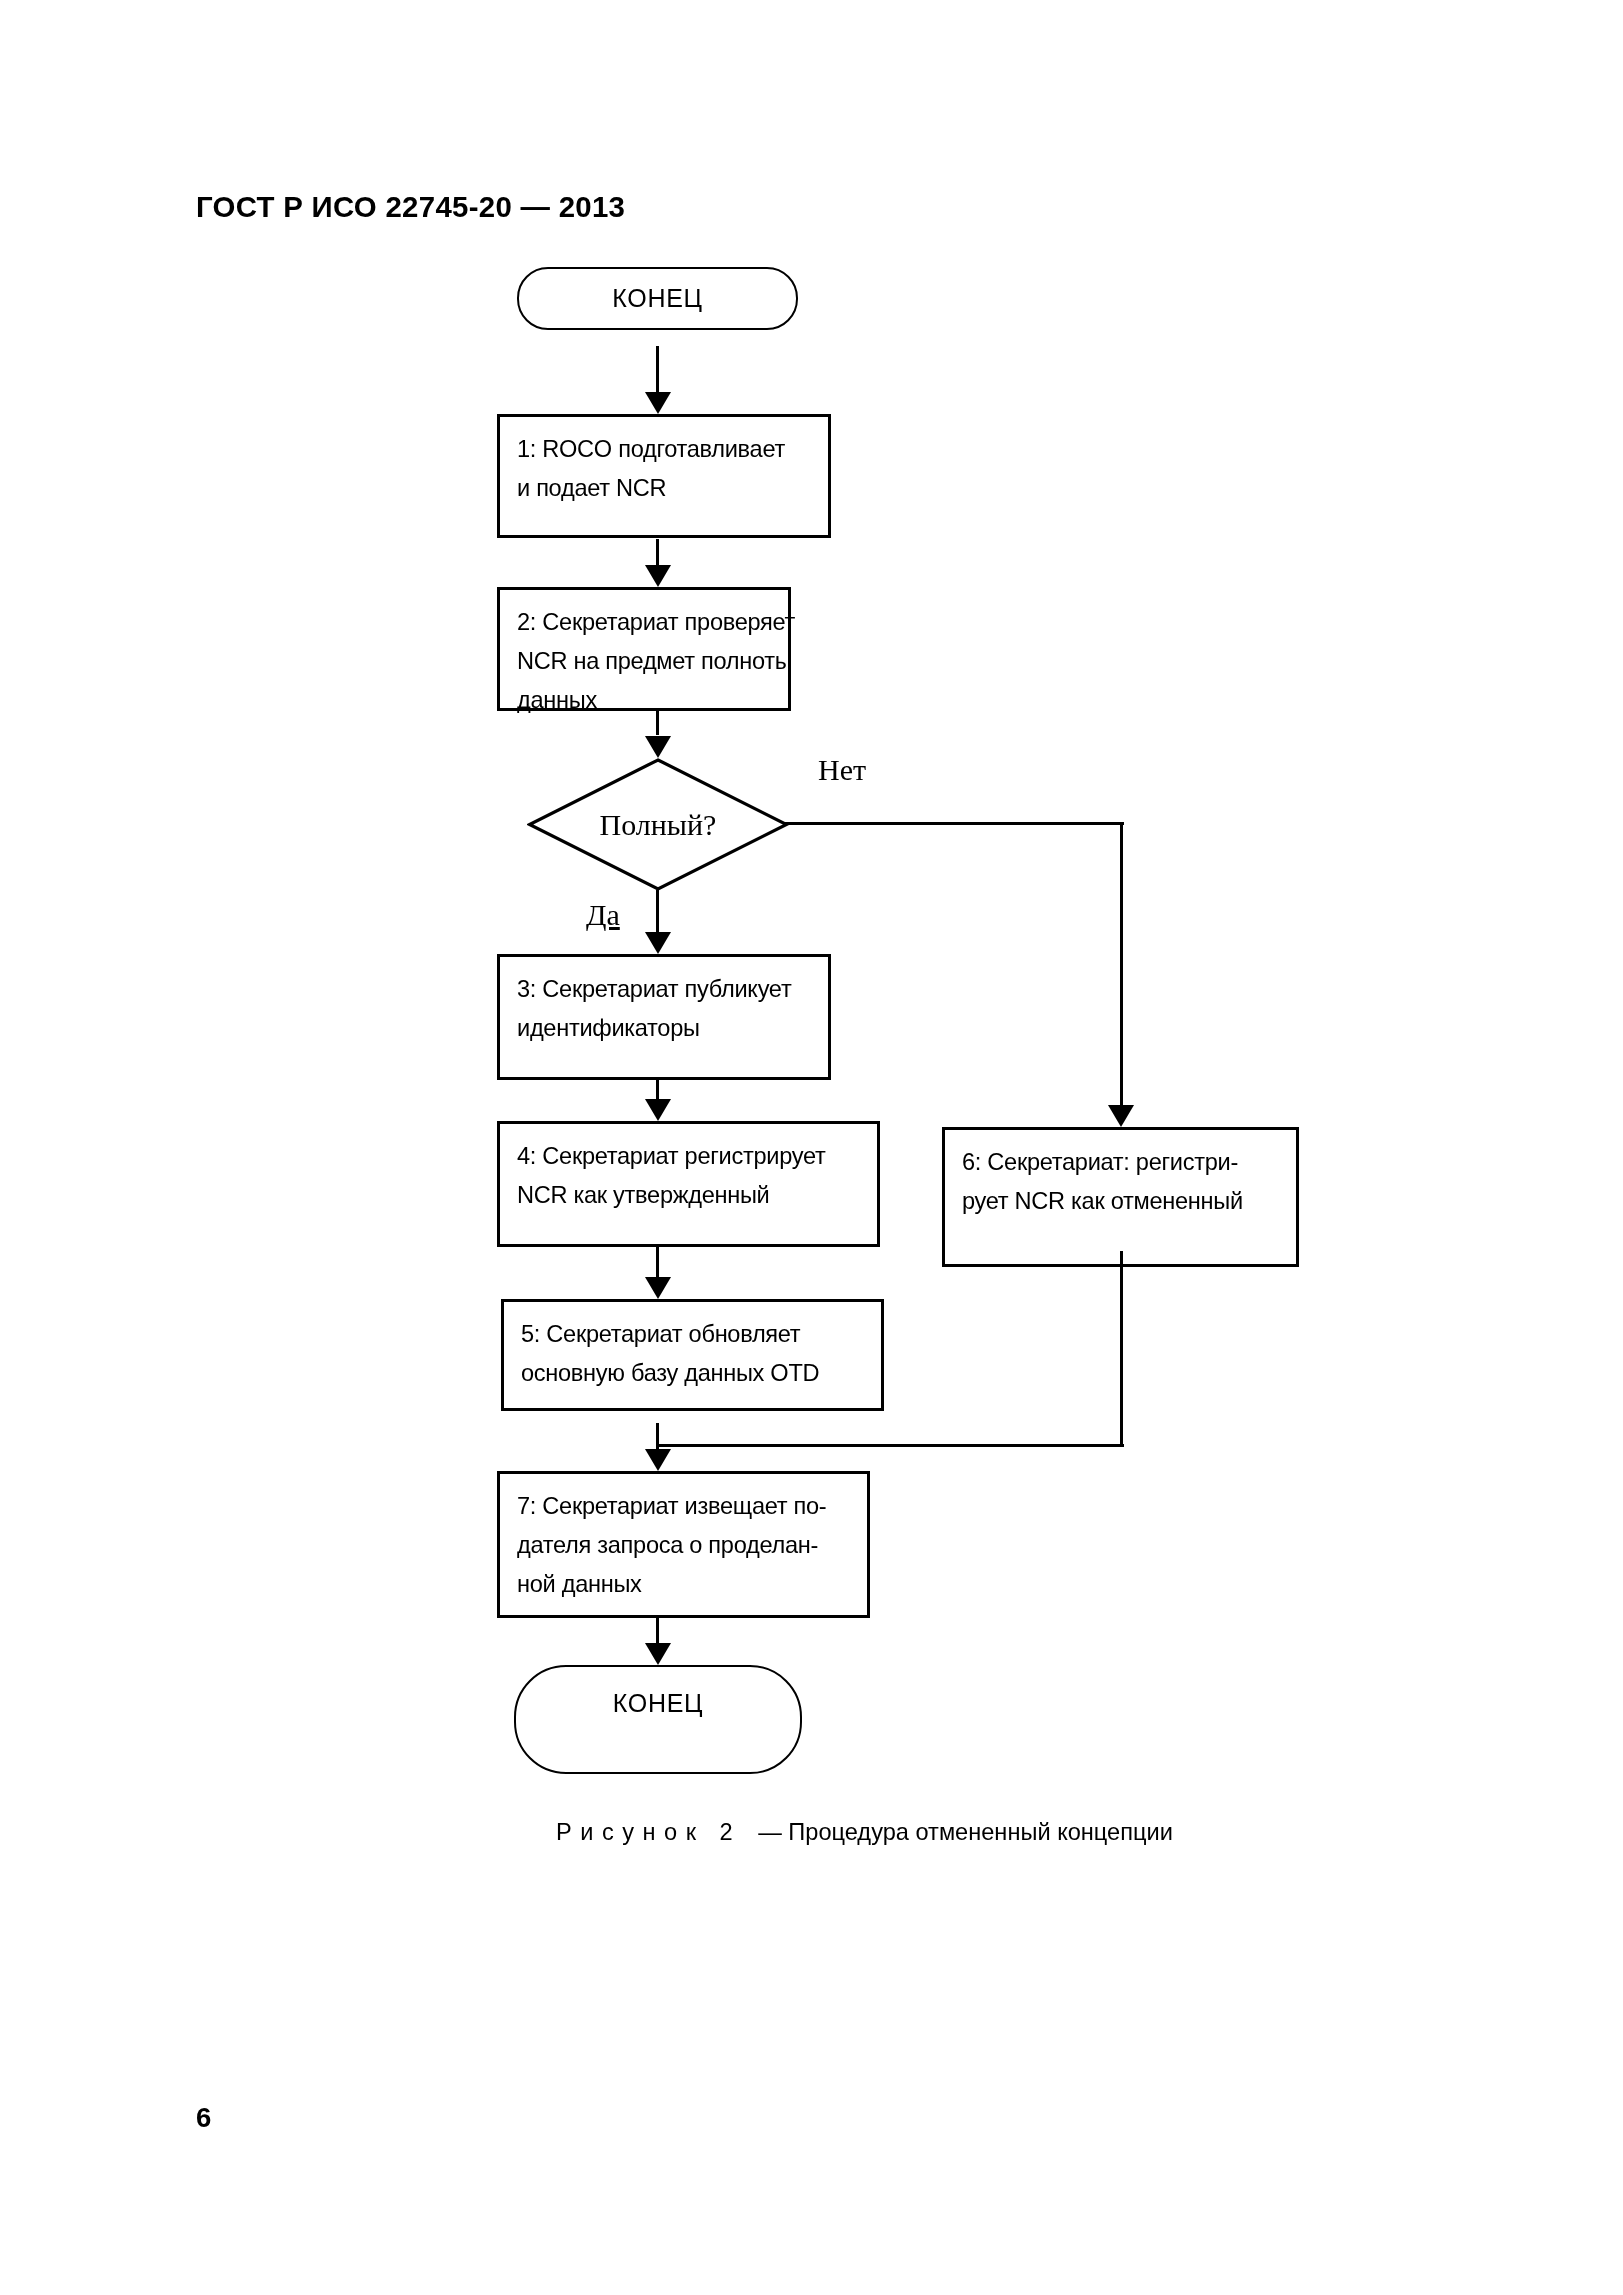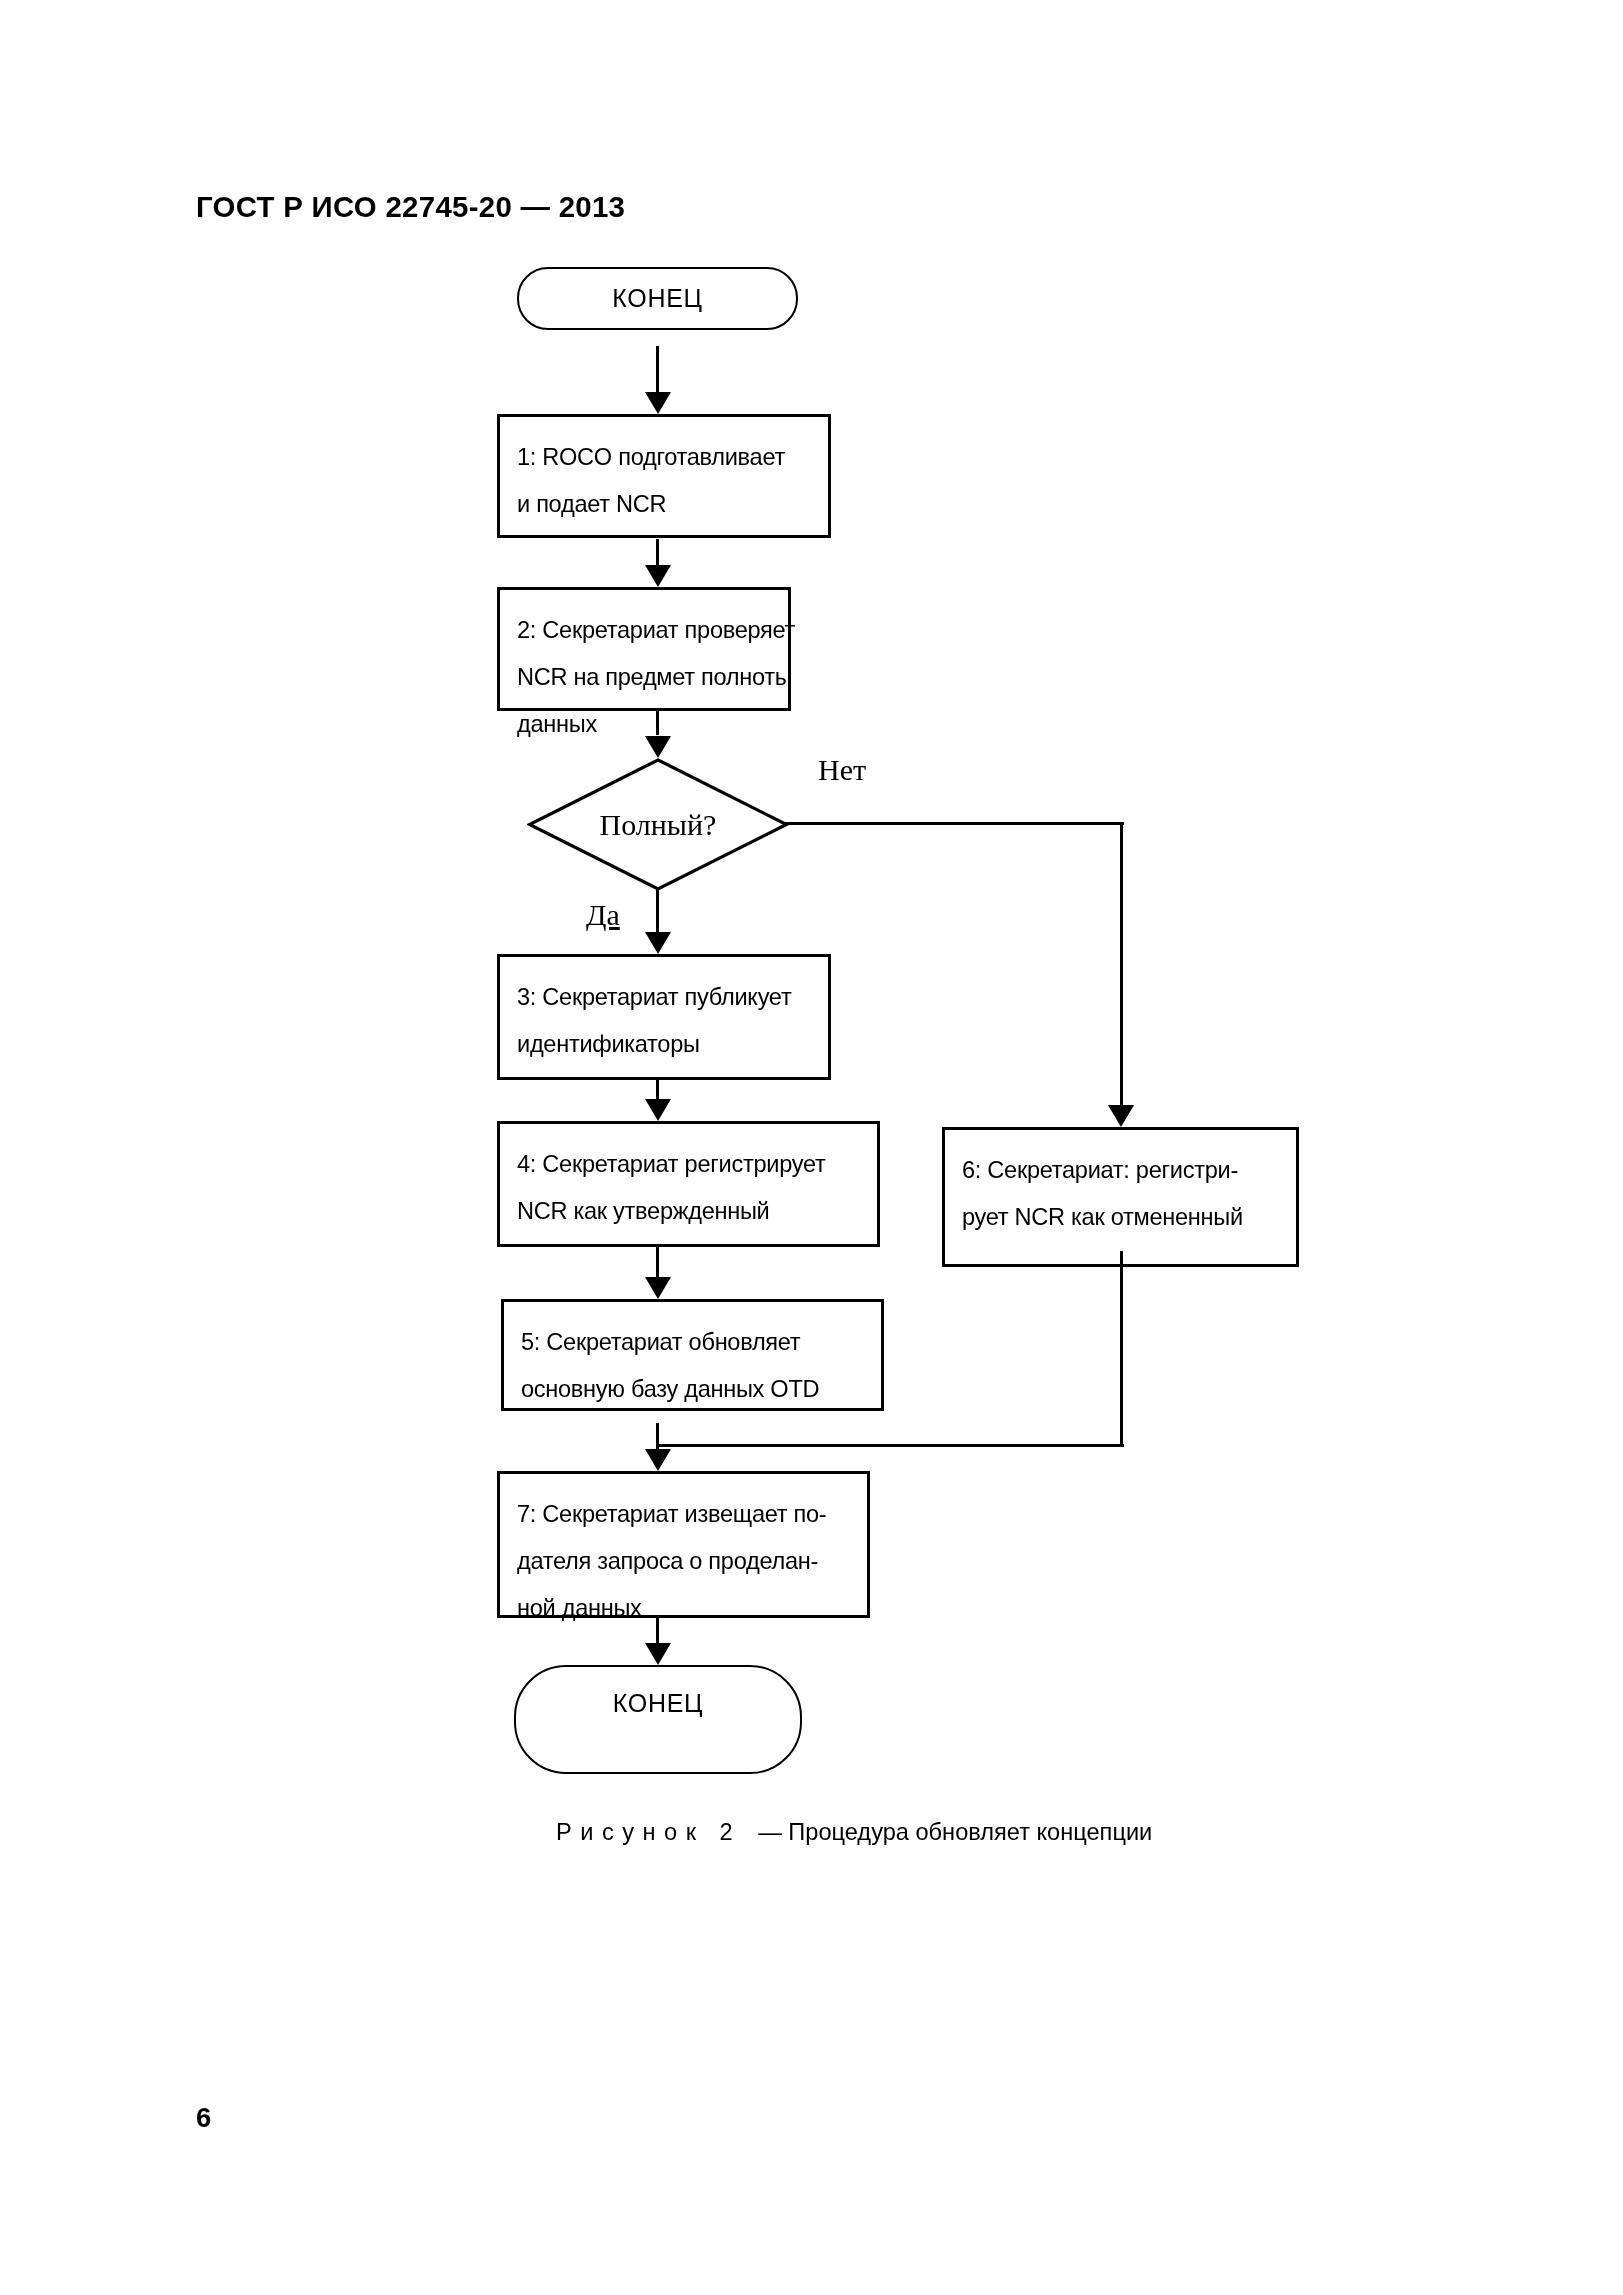--- a/index.html
+++ b/index.html
@@ -33,21 +33,21 @@
   .stadium.end   { left: 514px; top: 1665px; width: 288px; height: 109px; border-radius: 52px; align-items: flex-start; padding-top: 22px; }
   .pbox {
     position: absolute;
     border: 3.3px solid #000;
     background: #fff;
     padding: 13px 15.7px 0 17px;
     font-size: 23.6px;
     line-height: 39px;
     letter-spacing: -0.3px;
   }
-  .pbox .bline { white-space: nowrap; margin-top: 8px; }
+  .pbox .bline { white-space: nowrap; }
   .box1 { left: 497px;  top: 414px;  width: 334px; height: 124px; }
   .box2 { left: 497px;  top: 587px;  width: 294px; height: 124px; }
   .box3 { left: 497px;  top: 954px; width: 334px; height: 126px; }
   .box4 { left: 497px;  top: 1121px; width: 383px; height: 126px; }
   .box5 { left: 501px;  top: 1299px; width: 383px; height: 112px; }
   .box6 { left: 942px; top: 1127px; width: 357px; height: 140px; }
   .box7 { left: 497px;  top: 1471px; width: 373px; height: 147px; }
   .vline, .hline { position: absolute; background: #000; }
   .arrowhead {
     position: absolute;
@@ -171,17 +171,17 @@
 </div>
 
 <div class="vline" style="left:656px; top:1618px; width:3.3px; height:25px;"></div>
 <div class="arrowhead" style="left:645px; top:1643px;"></div>
 
 <div class="stadium end">
   <span>КОНЕЦ</span>
 </div>
 
 <div class="figure-caption">
-  <span class="cap-label">Рисунок 2</span><span class="cap-text">— Процедура обновляет концепции</span>
+  <span class="cap-label">Рисунок 2</span><span class="cap-text">— Процедура отмененный концепции</span>
 </div>
 
 <div class="page-number">6</div>
 
 
 </body></html>

